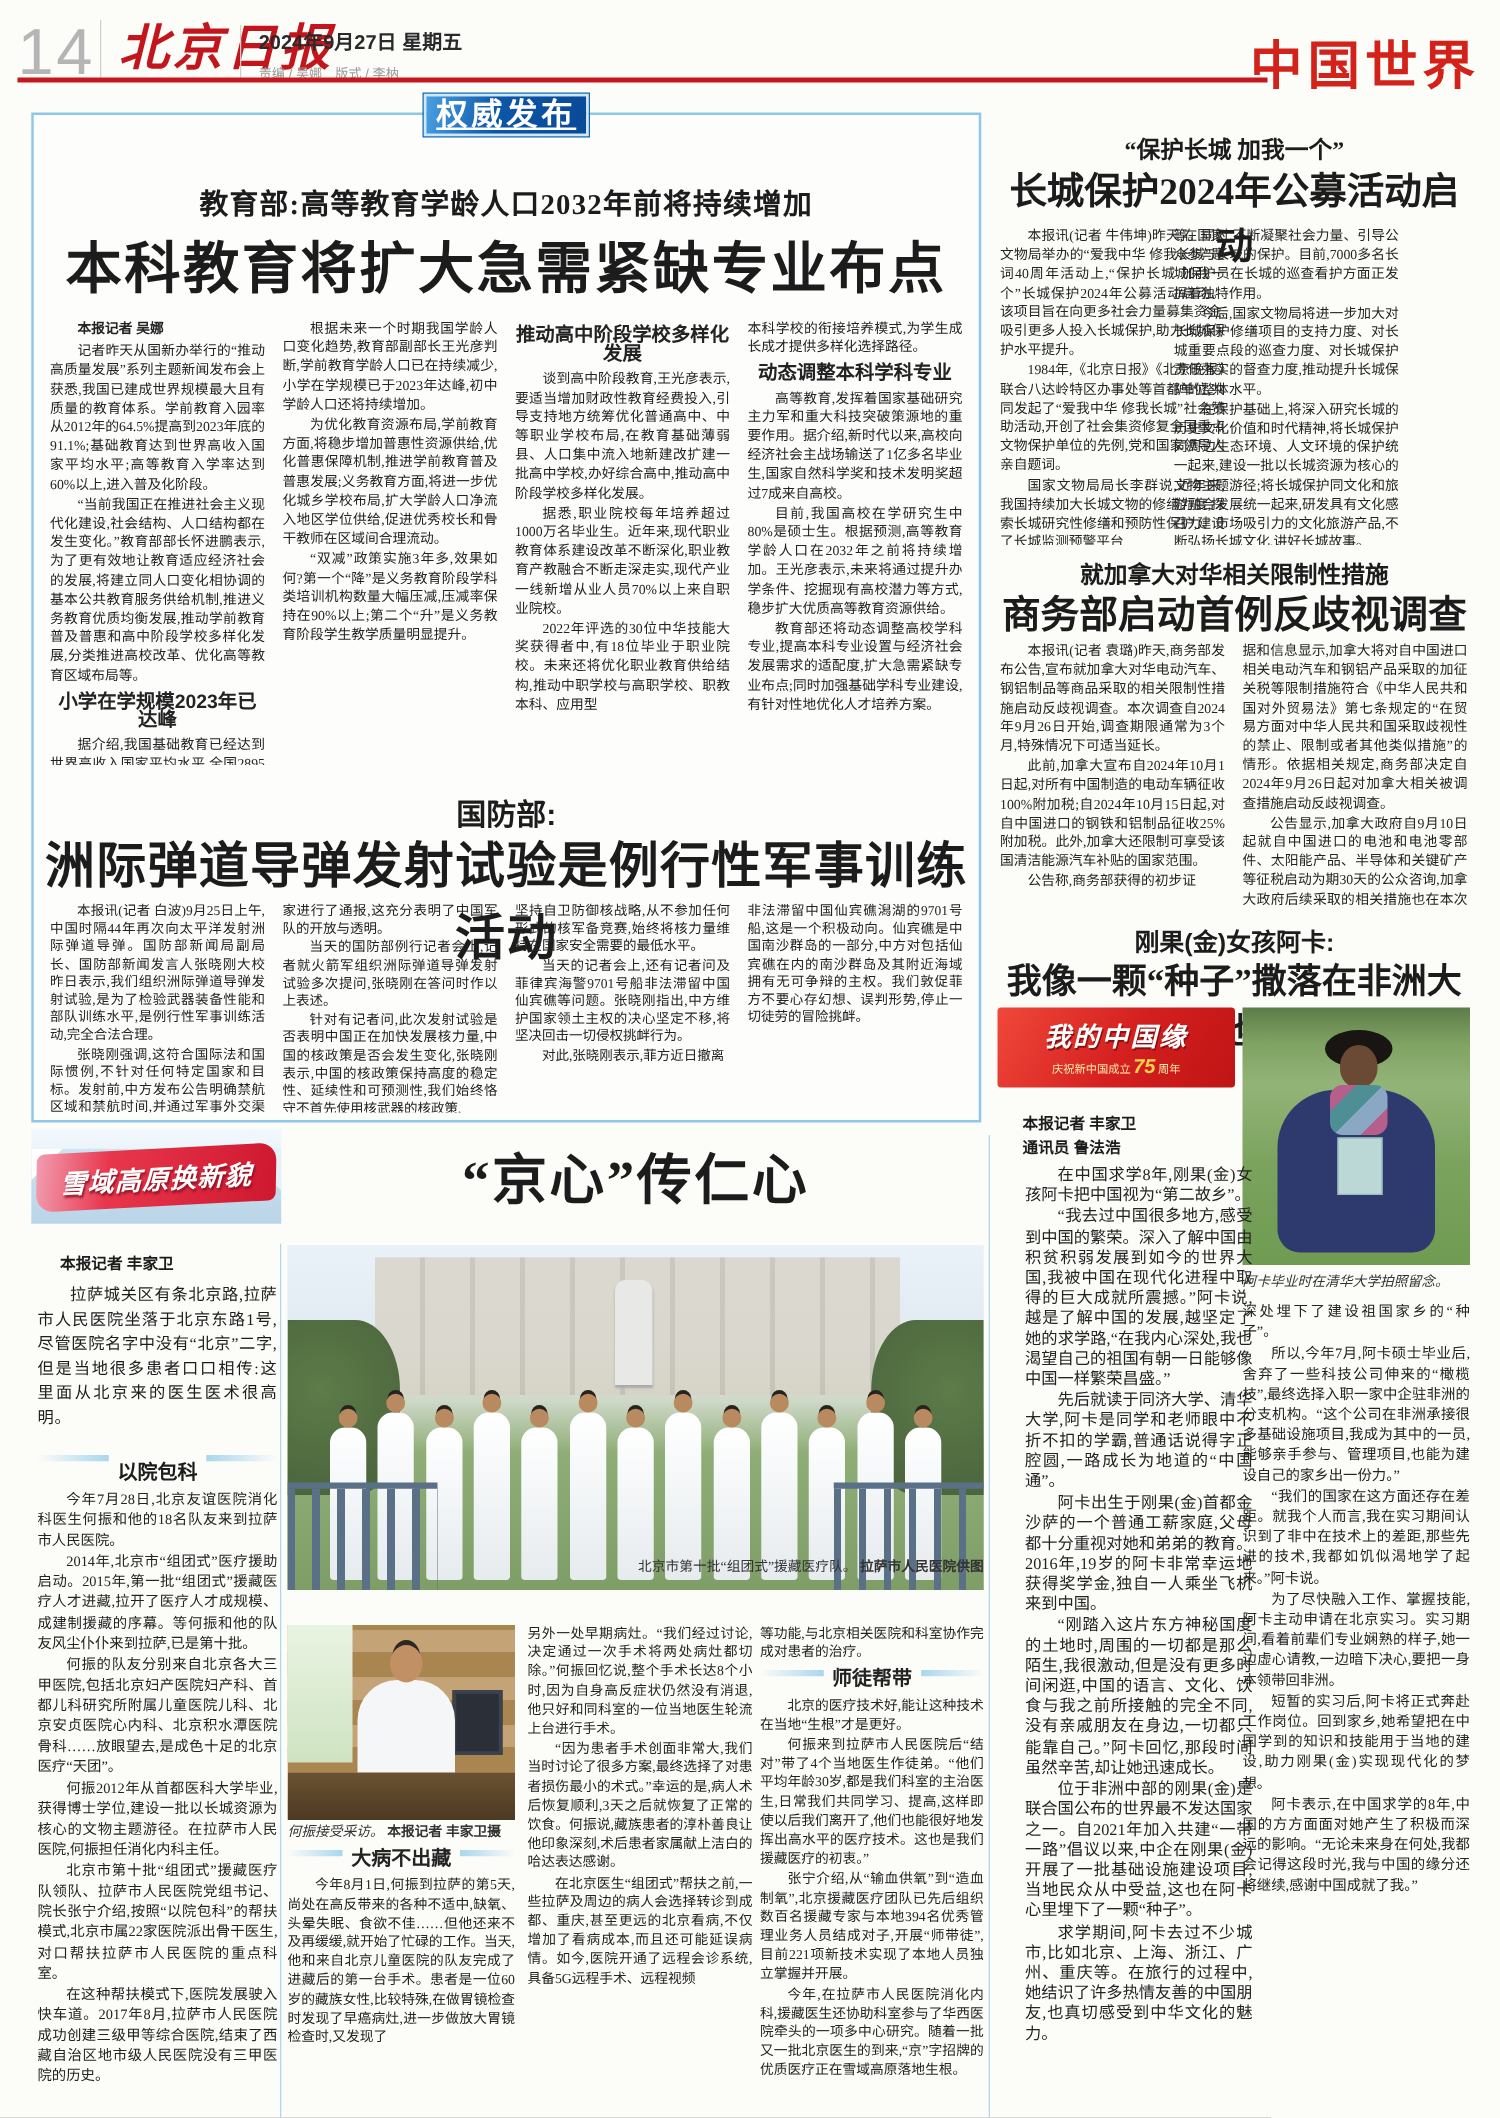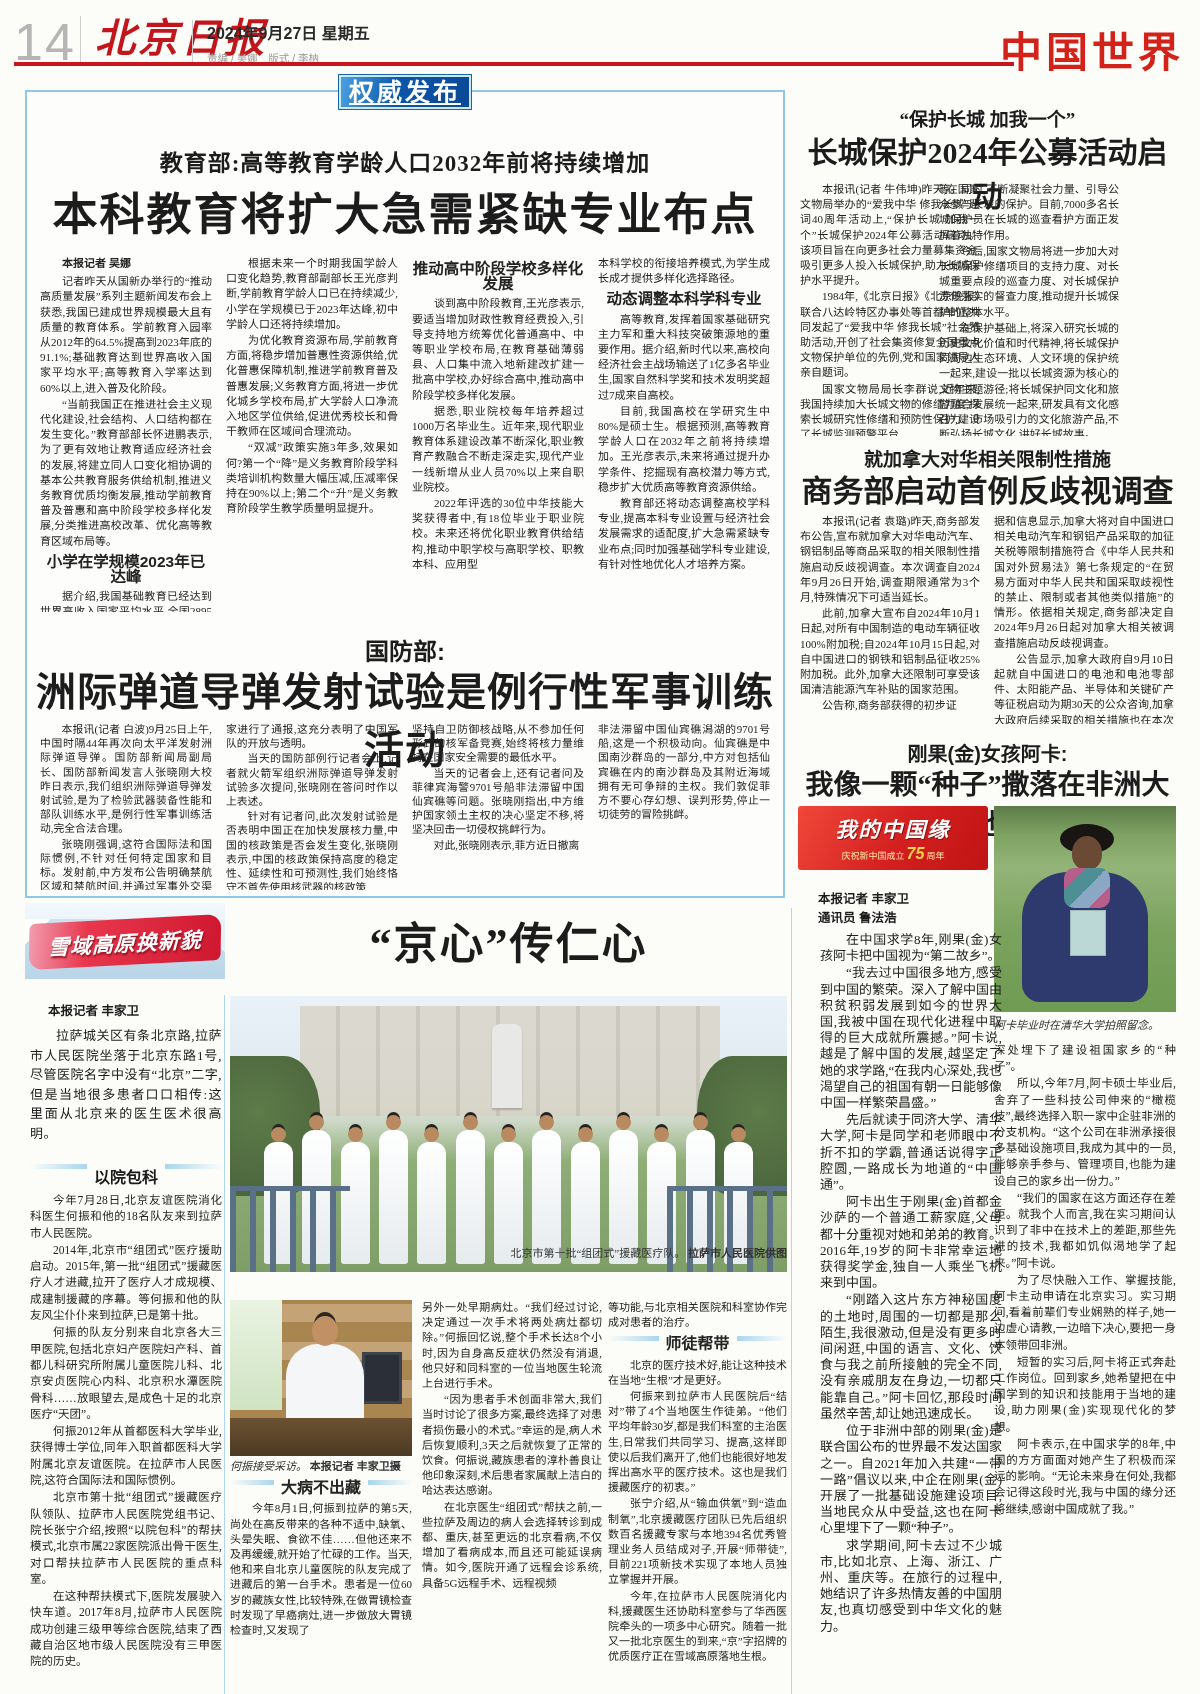--- a/index.html
+++ b/index.html
@@ -236,21 +236,21 @@
   <div class="abs snow-intro">
     <p class="p">拉萨城关区有条北京路,拉萨市人民医院坐落于北京东路1号,尽管医院名字中没有“北京”二字,但是当地很多患者口口相传:这里面从北京来的医生医术很高明。</p>
   </div>
   <div class="deco-sub" style="left:30px;top:1164px;width:192px;">
     <span>以院包科</span>
   </div>
   <div class="body-col" style="left:30px;top:1192px;width:192px;height:500px;font-size:11.5px;line-height:16.3px;">
     <p class="p">今年7月28日,北京友谊医院消化科医生何振和他的18名队友来到拉萨市人民医院。</p>
     <p class="p">2014年,北京市“组团式”医疗援助启动。2015年,第一批“组团式”援藏医疗人才进藏,拉开了医疗人才成规模、成建制援藏的序幕。等何振和他的队友风尘仆仆来到拉萨,已是第十批。</p>
     <p class="p">何振的队友分别来自北京各大三甲医院,包括北京妇产医院妇产科、首都儿科研究所附属儿童医院儿科、北京安贞医院心内科、北京积水潭医院骨科……放眼望去,是成色十足的北京医疗“天团”。</p>
-    <p class="p">何振2012年从首都医科大学毕业,获得博士学位,同年入职首都医科大学附属北京友谊医院。在拉萨市人民医院,这符合国际法和国际惯例。</p>
+    <p class="p">何振2012年从首都医科大学毕业,获得博士学位,建设一批以长城资源为核心的文物主题游径。在拉萨市人民医院,何振担任消化内科主任。</p>
     <p class="p">北京市第十批“组团式”援藏医疗队领队、拉萨市人民医院党组书记、院长张宁介绍,按照“以院包科”的帮扶模式,北京市属22家医院派出骨干医生,对口帮扶拉萨市人民医院的重点科室。</p>
     <p class="p">在这种帮扶模式下,医院发展驶入快车道。2017年8月,拉萨市人民医院成功创建三级甲等综合医院,结束了西藏自治区地市级人民医院没有三甲医院的历史。</p>
   </div>
 
   <div class="abs jx-headline">“京心”传仁心</div>
 
   <div class="abs group-photo">
     <div class="gp-building"></div>
     <div class="gp-statue"></div>
     <div class="gp-green-l"></div>

